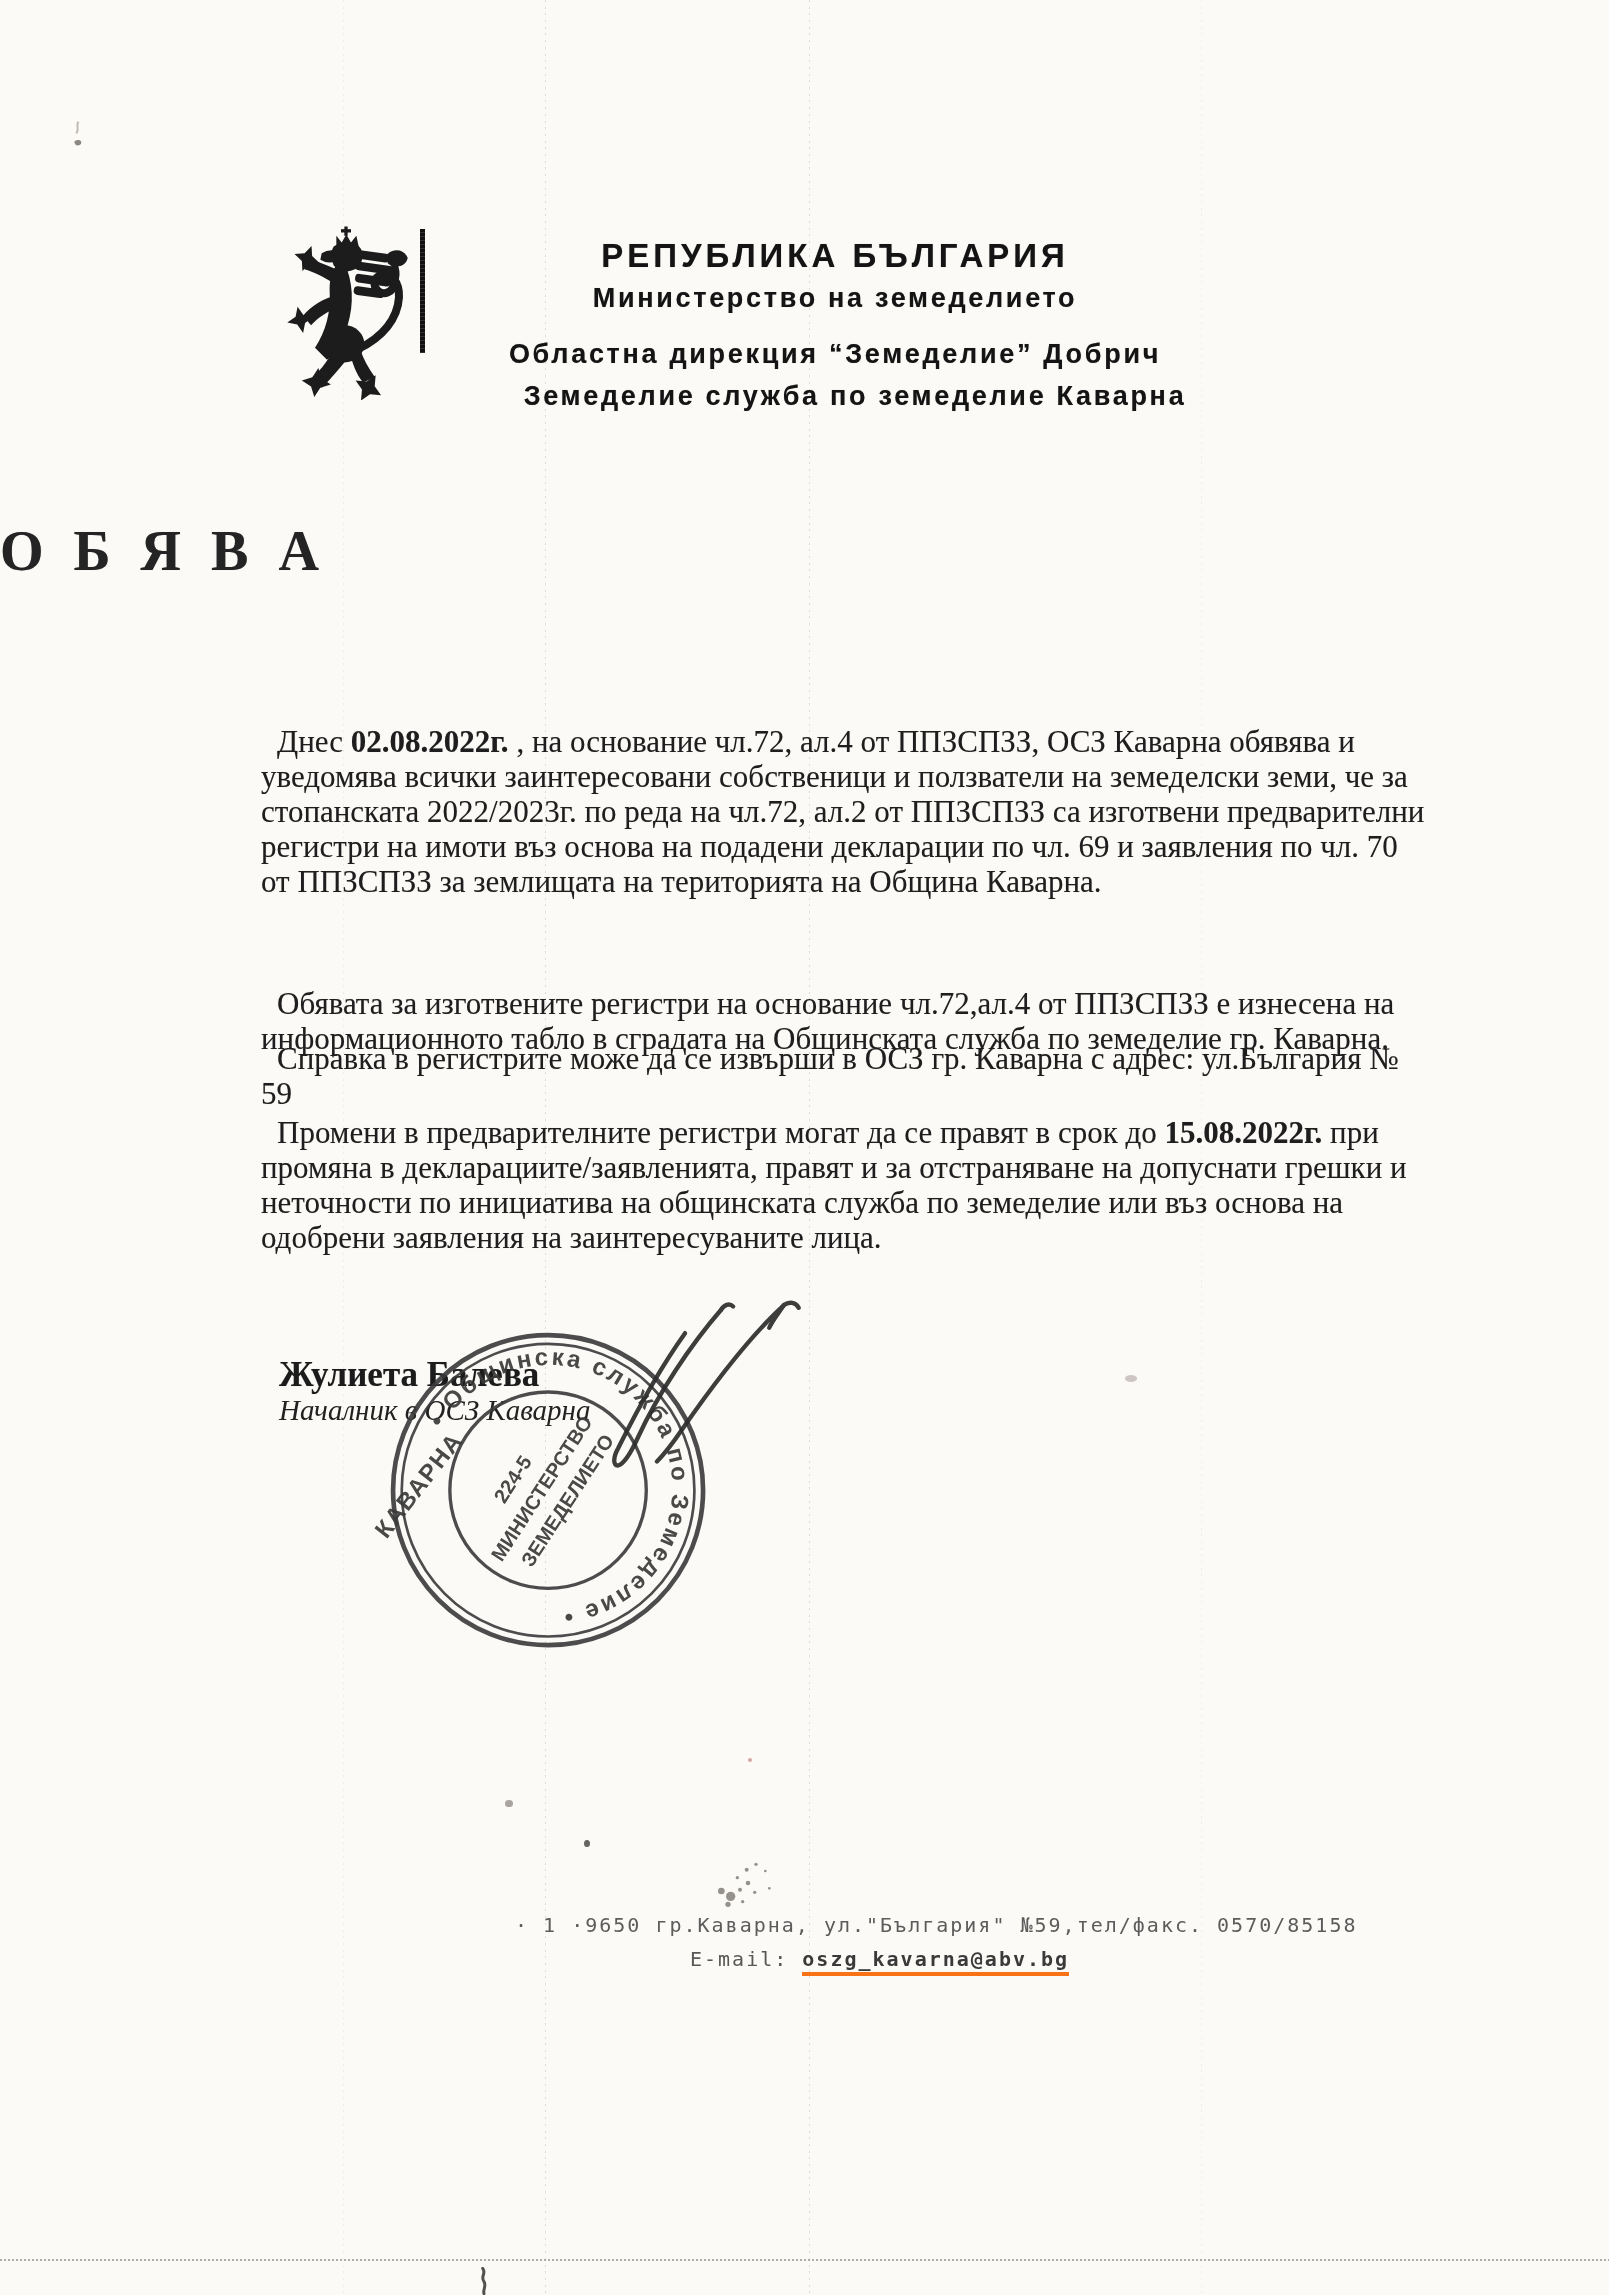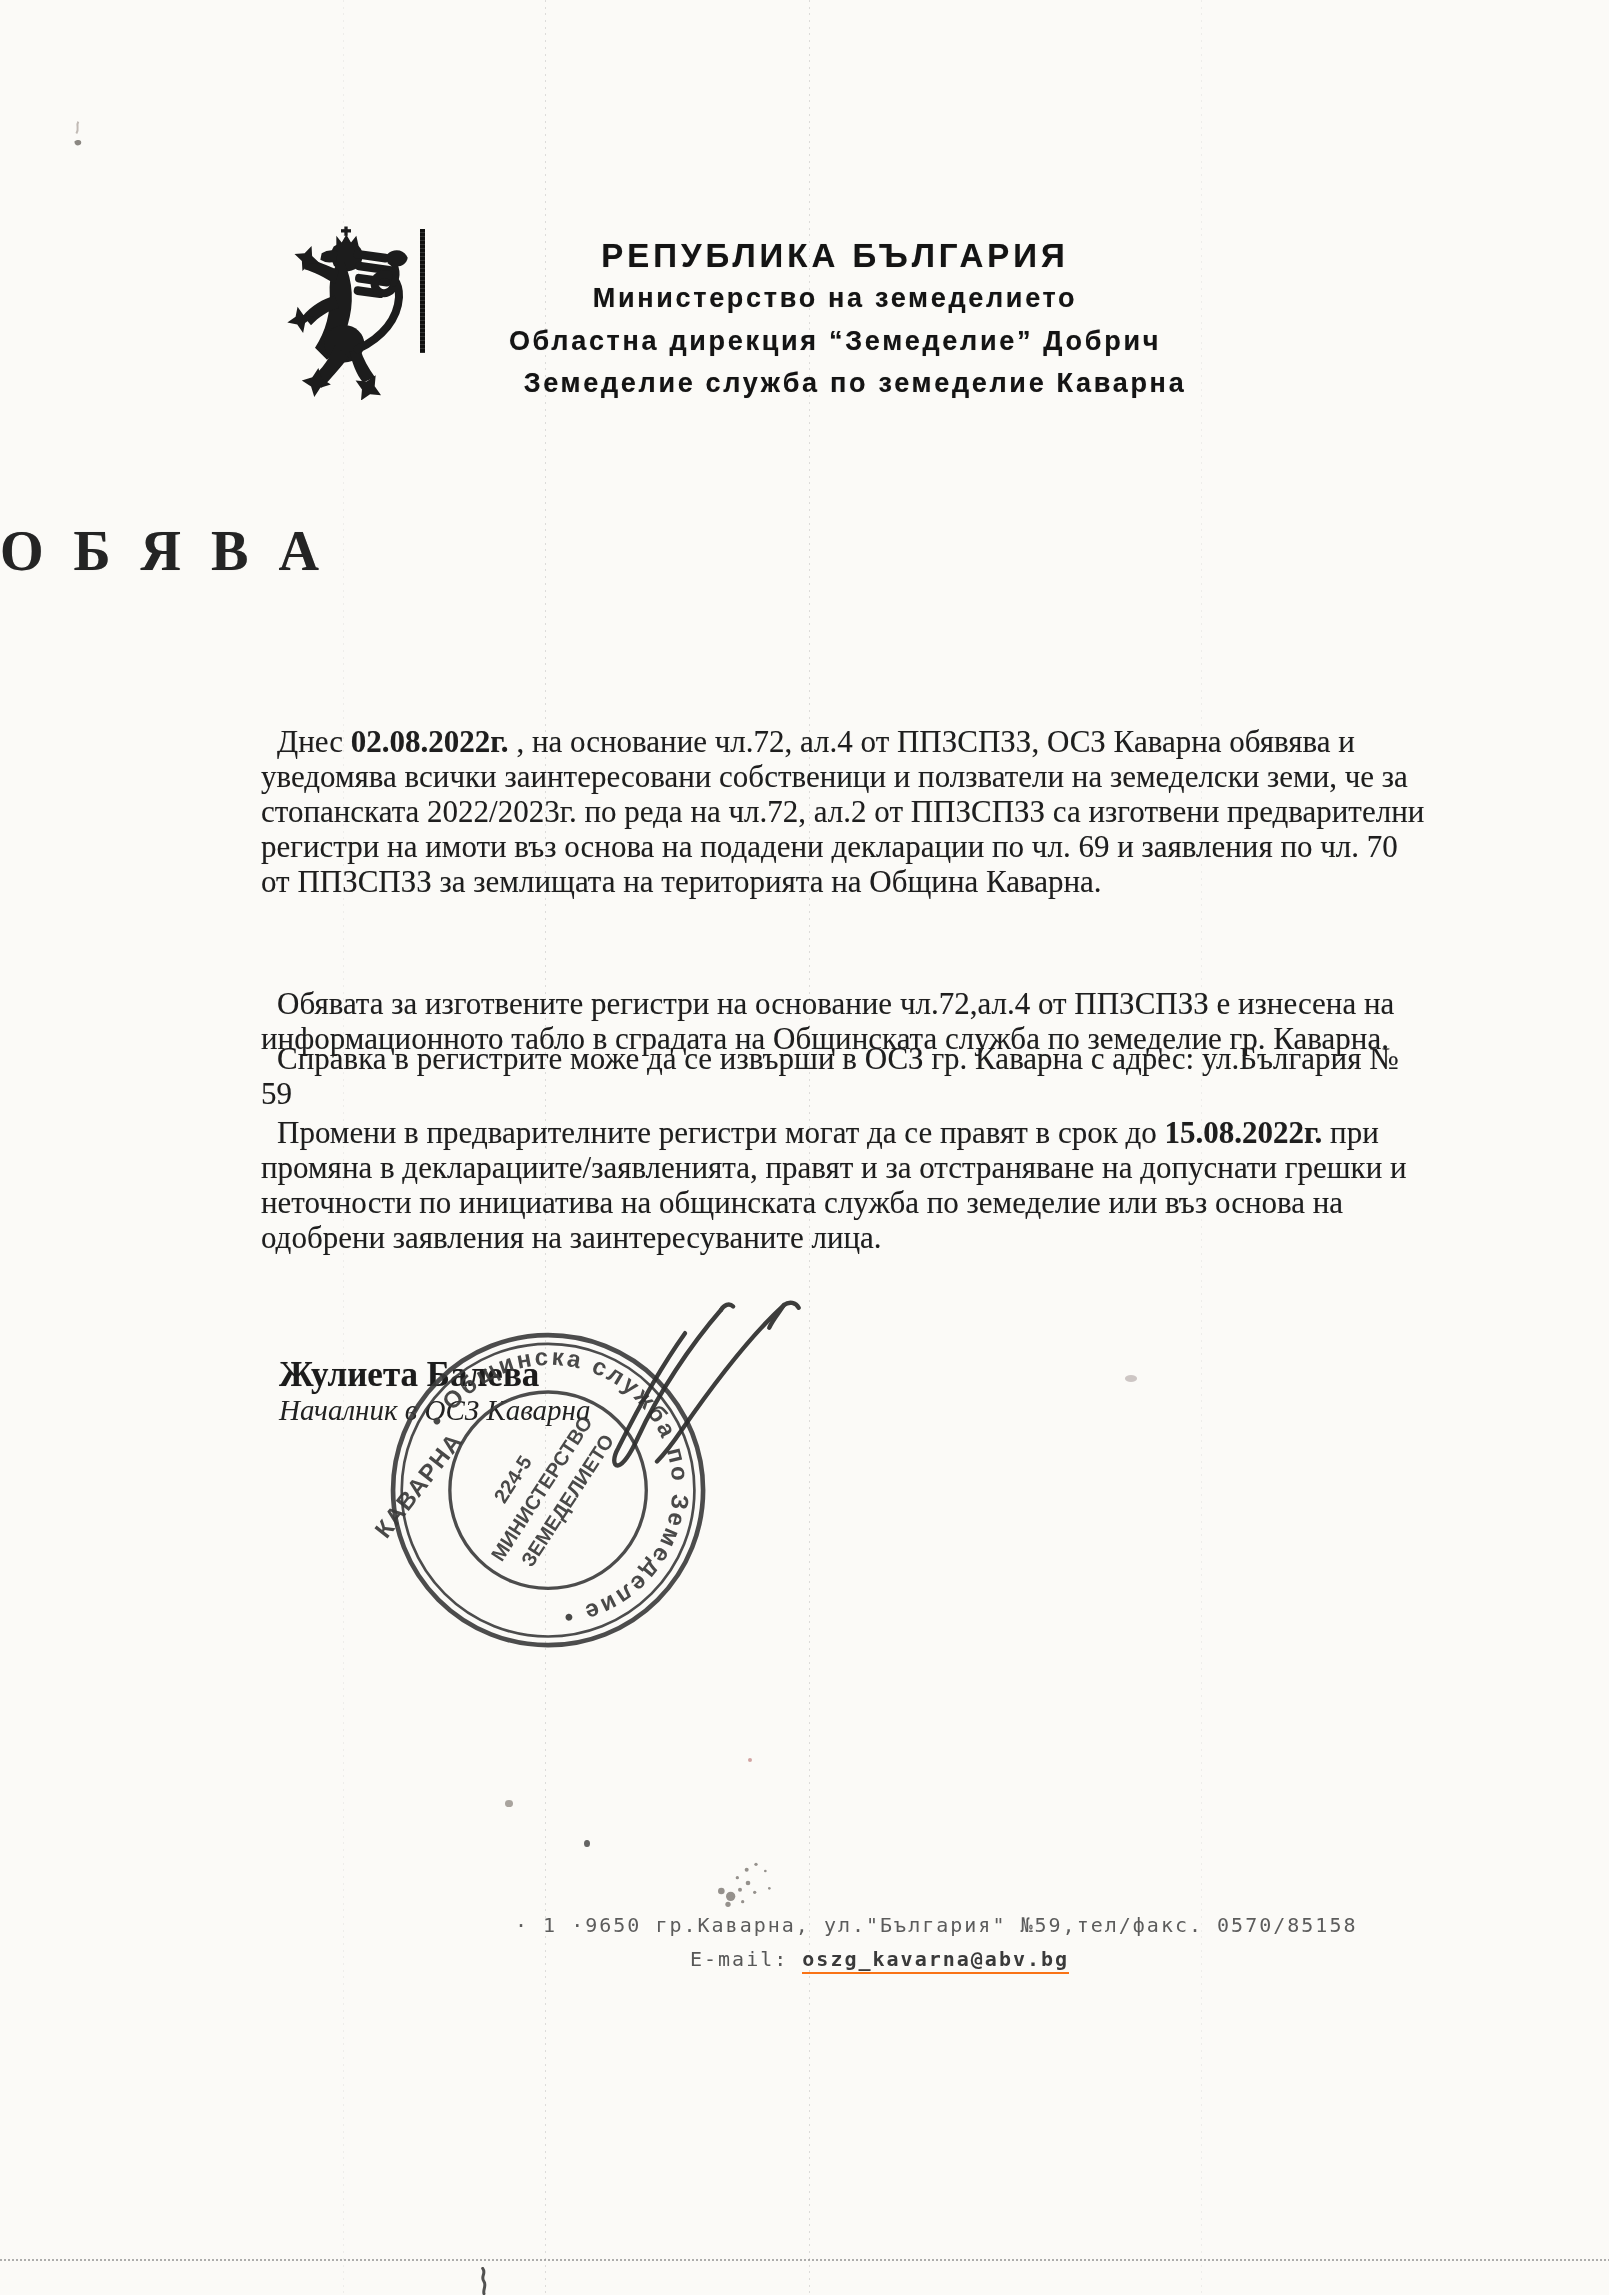--- a/index.html
+++ b/index.html
@@ -17,21 +17,21 @@
   .vline.l4{left:1201px; opacity:.12;}
 
   
   .emblem{position:absolute; left:283px; top:225px;}
   .logo-divider{position:absolute; left:420px; top:229px; width:4.7px; height:124px; background:#1d1d1d;
     background-image:repeating-linear-gradient(to bottom,#111 0 2.7px,#333 2.7px 4px);}
   .hdr{position:absolute; left:414px; top:239px; width:842px; text-align:center;
     font-family:"Liberation Sans", sans-serif; font-weight:bold; color:#141414;
     text-shadow:0 0 0.7px rgba(20,20,20,.45);}
   .hdr .country{font-size:33px; letter-spacing:4px; line-height:33px; margin-bottom:13.4px;}
-  .hdr .ministry{font-size:27px; letter-spacing:2.7px; line-height:27px; margin-bottom:16px;}
+  .hdr .ministry{font-size:27px; letter-spacing:2.7px; line-height:27px; margin-bottom:29px;}
   .hdr .directorate{font-size:27px; letter-spacing:2.7px; line-height:27px; margin-bottom:14.7px;}
   .hdr .office{font-size:27px; letter-spacing:2.7px; line-height:27px; margin-left:40px;}
 
   
   .doc-title{position:absolute; left:0; right:60px; top:523px; text-align:left;
     font-size:56px; line-height:56px; font-weight:bold; letter-spacing:6px; word-spacing:4px;
     color:#242424; text-shadow:0 0 0.7px rgba(0,0,0,.4);}
 
   
   .para{position:absolute; left:261px; width:1166px; font-size:31px; line-height:35px;
@@ -48,21 +48,21 @@
   .sig-pos{position:absolute; left:279px; top:1394px; font-size:29px; font-style:italic; color:#222;}
 
   
   .stamp-wrap{position:absolute; left:371px; top:1293px;}
 
   
   .footer-line1{position:absolute; left:515px; top:1913px;
     font-family:"DejaVu Sans Mono", monospace; font-size:20px; letter-spacing:2px; color:#5c5c5c;}
   .footer-line2{position:absolute; left:690px; top:1947px;
     font-family:"DejaVu Sans Mono", monospace; font-size:20px; letter-spacing:2px; color:#575757;}
-  .footer-line2 .email{font-weight:bold; color:#3a3a3a; border-bottom:2px solid #f97316; padding-bottom:1.3px;}
+  .footer-line2 .email{font-weight:bold; color:#3a3a3a; border-bottom:4px solid #f97316; padding-bottom:1.3px;}
 
   
   .smudge{position:absolute; border-radius:50%;}
   .sm1{left:505px; top:1800px; width:8px; height:6.7px; background:#8e8780; opacity:.75;}
   .sm2{left:584px; top:1840px; width:6px; height:7.4px; background:#4a4a4a; opacity:.85;}
   .sm3{left:1125px; top:1375px; width:12px; height:6.7px; background:#a79a9a; opacity:.55;}
   .sm4{left:748px; top:1758px; width:4px; height:4px; background:#b86a6a; opacity:.6;}
   .bottom-dotted{position:absolute; left:0; right:0; top:2259px; height:0;
     border-top:2px dotted #6f6f6f; opacity:.55;}
 </style>

